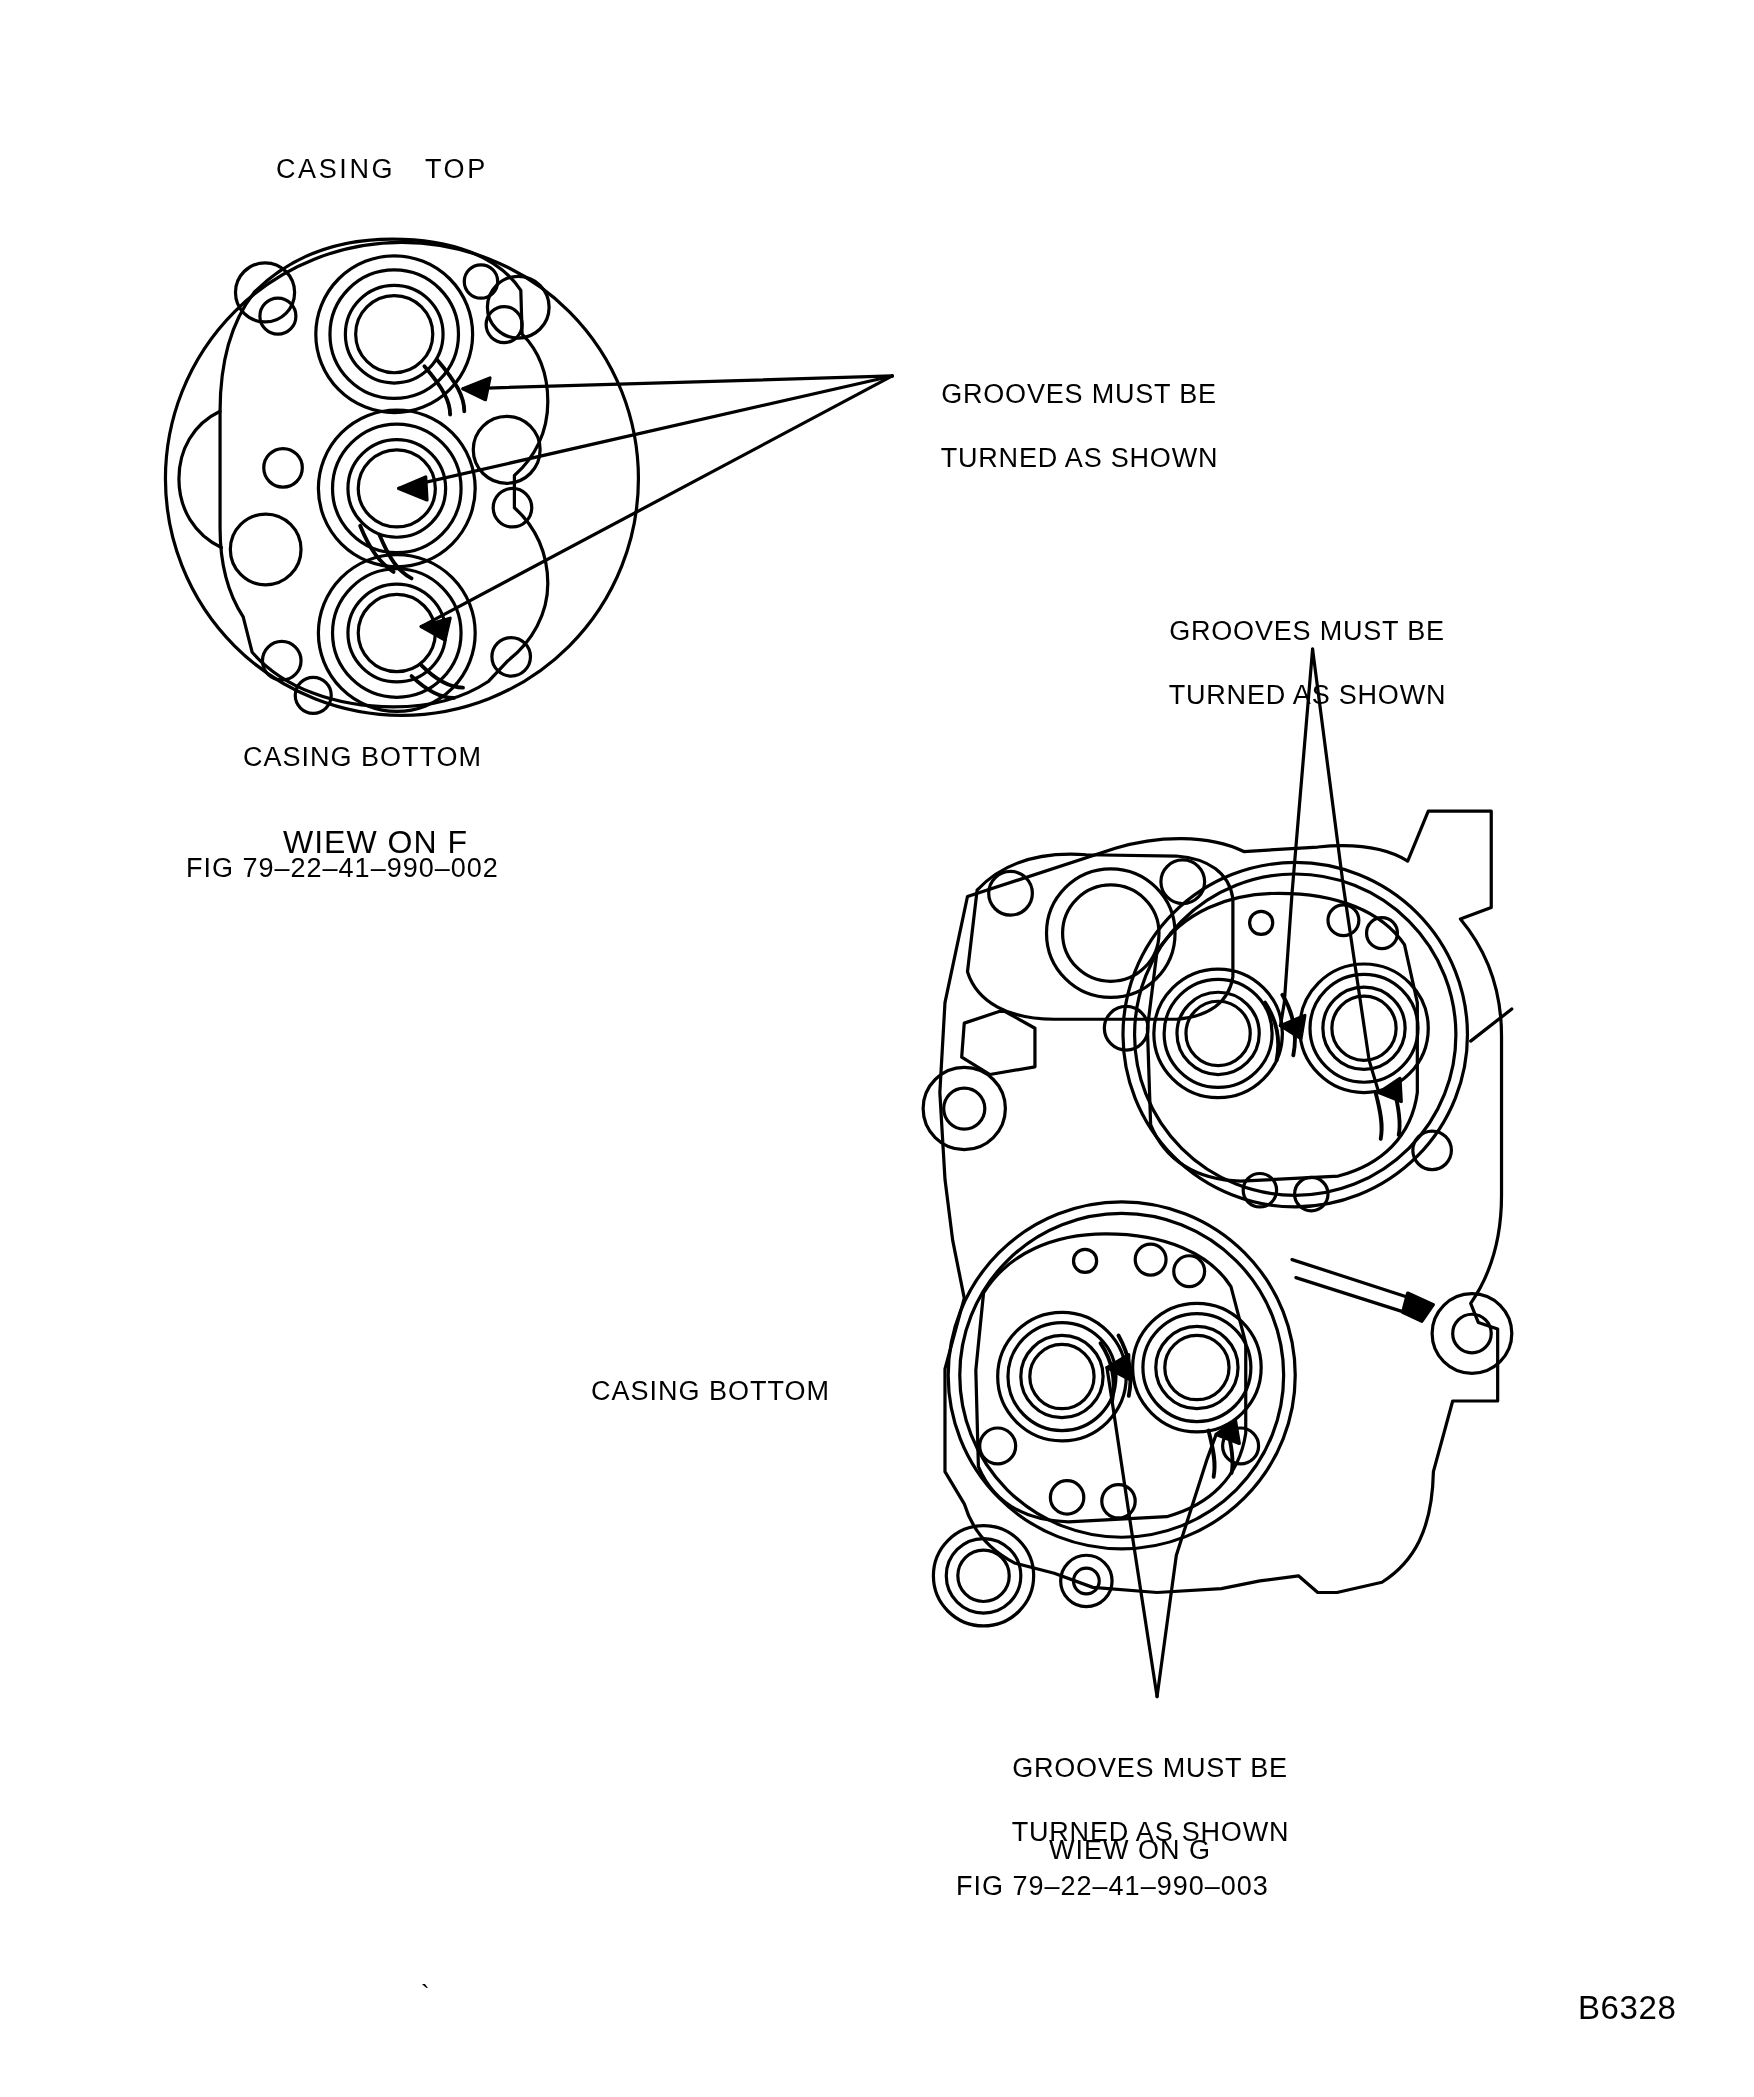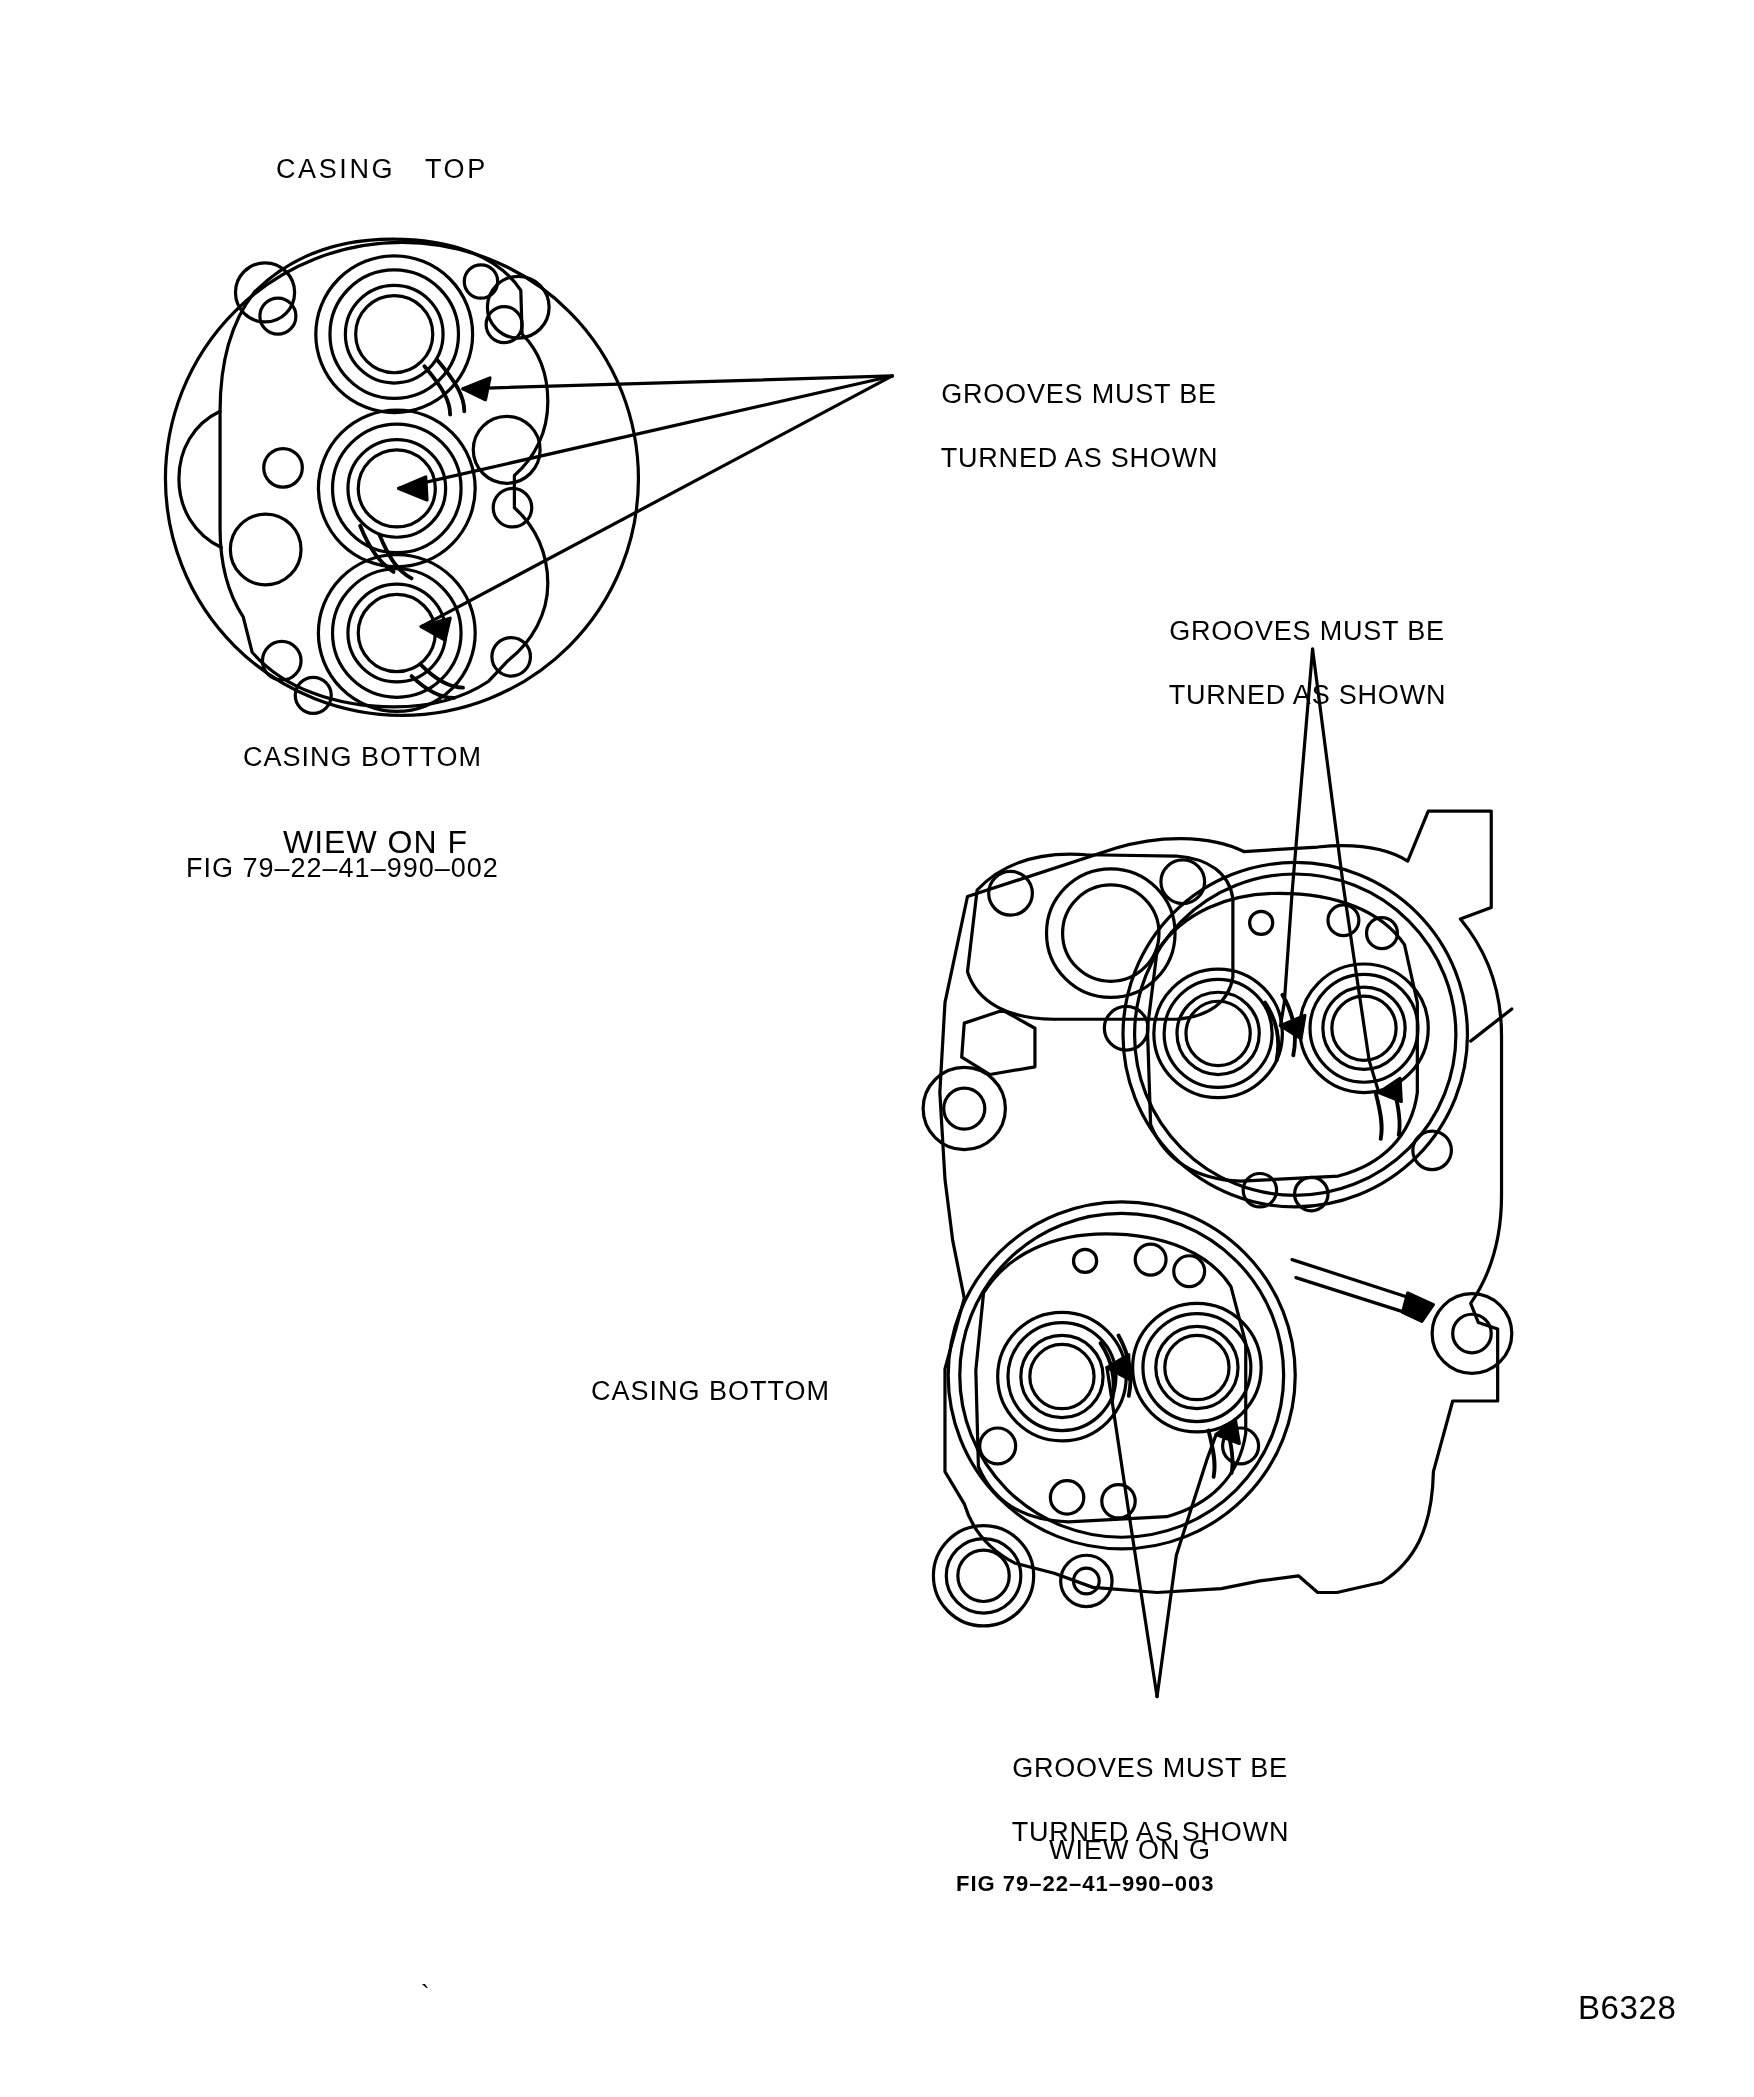--- a/index.html
+++ b/index.html
@@ -32,21 +32,21 @@
   .t-casing-top-1 { left: 276px; top: 154px; font-size: 27px; letter-spacing: 2.6px; }
   .t-casing-bottom-1 { left: 243px; top: 742px; font-size: 27px; letter-spacing: 1px; }
   .t-view-f { left: 283px; top: 824px; font-size: 32px; letter-spacing: 1px; }
   .t-fig-f { left: 186px; top: 853px; font-size: 27px; letter-spacing: 1px; }
   .t-grooves-1 { left: 908px; top: 347px; font-size: 27px; letter-spacing: 0.8px; }
   .t-grooves-2 { left: 1136px; top: 584px; font-size: 27px; letter-spacing: 0.8px; }
   .t-grooves-3 { left: 979px; top: 1721px; font-size: 27px; letter-spacing: 0.8px; }
   .t-casing-top-2 { left: 1525px; top: 980px; font-size: 27px; letter-spacing: 1px; }
   .t-casing-bottom-2 { left: 591px; top: 1376px; font-size: 27px; letter-spacing: 1px; }
   .t-view-g { left: 1049px; top: 1835px; font-size: 27px; letter-spacing: 1px; text-align: center; }
-  .t-fig-g { left: 956px; top: 1871px; font-size: 22px; letter-spacing: 1px; font-weight: bold; }
+  .t-fig-g { left: 956px; top: 1871px; font-size: 27px; letter-spacing: 1px; }
   .t-code { left: 1578px; top: 1989px; font-size: 33px; letter-spacing: 0.6px; }
   .t-tick { left: 421px; top: 1979px; font-size: 26px; }
   svg { position: absolute; left: 0; top: 0; }
 </style>
 </head>
 <body>
 
 <div class="page">
 
   <svg width="1755" height="2097" viewBox="0 0 2730 3263" fill="none" stroke="#000" stroke-width="5" stroke-linejoin="round" stroke-linecap="round">

